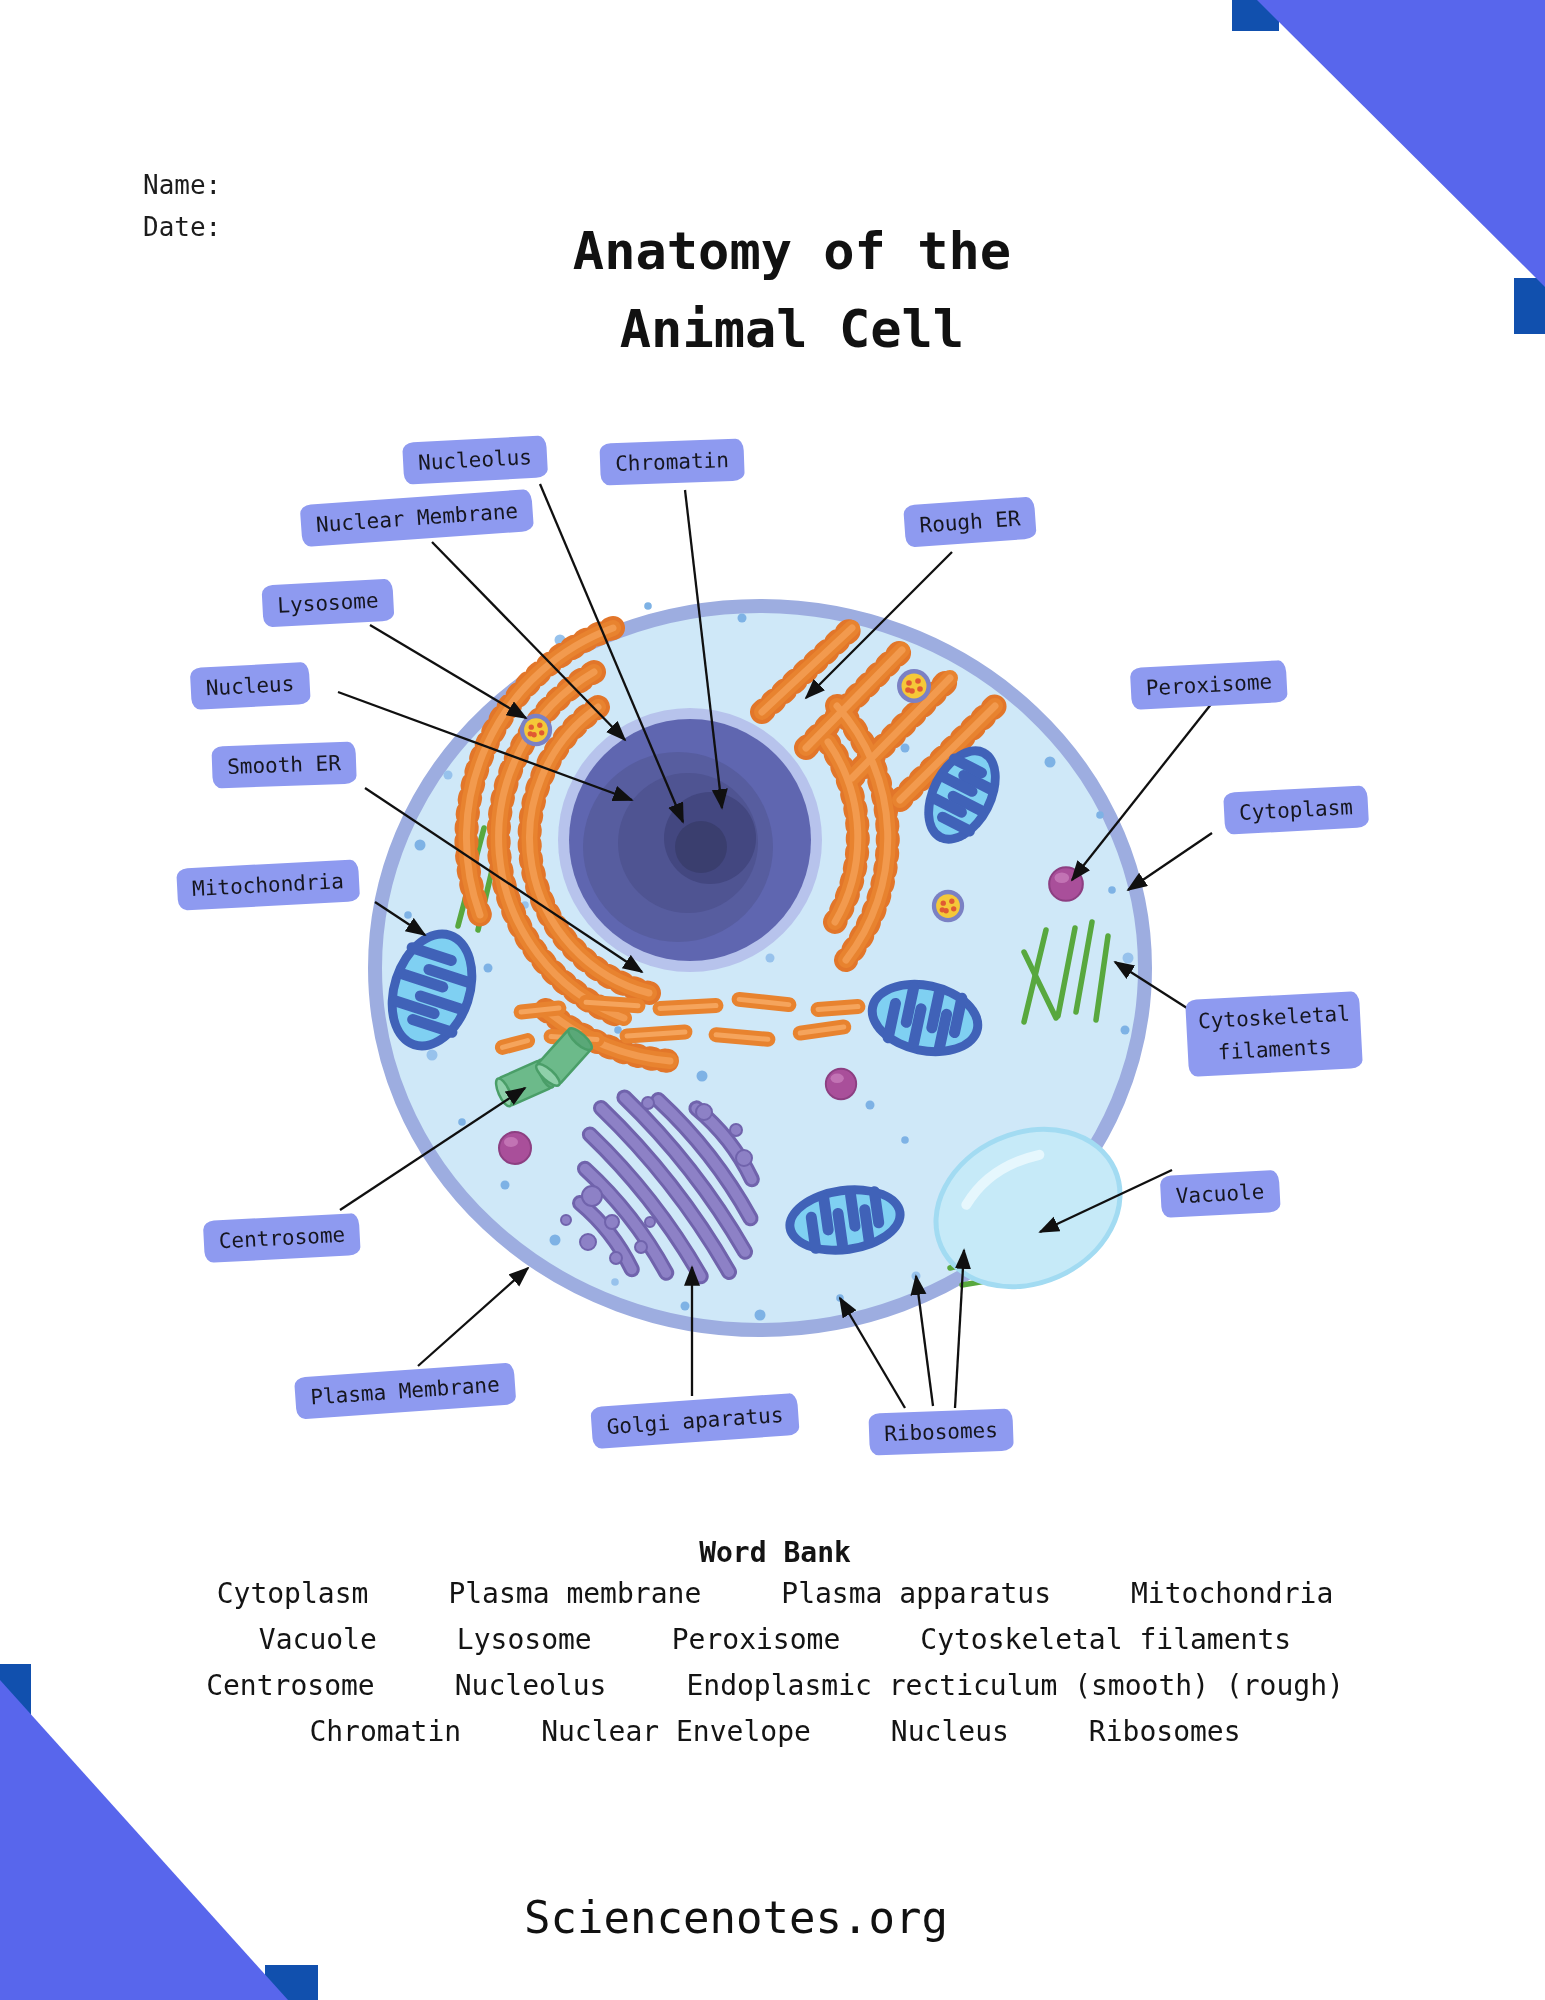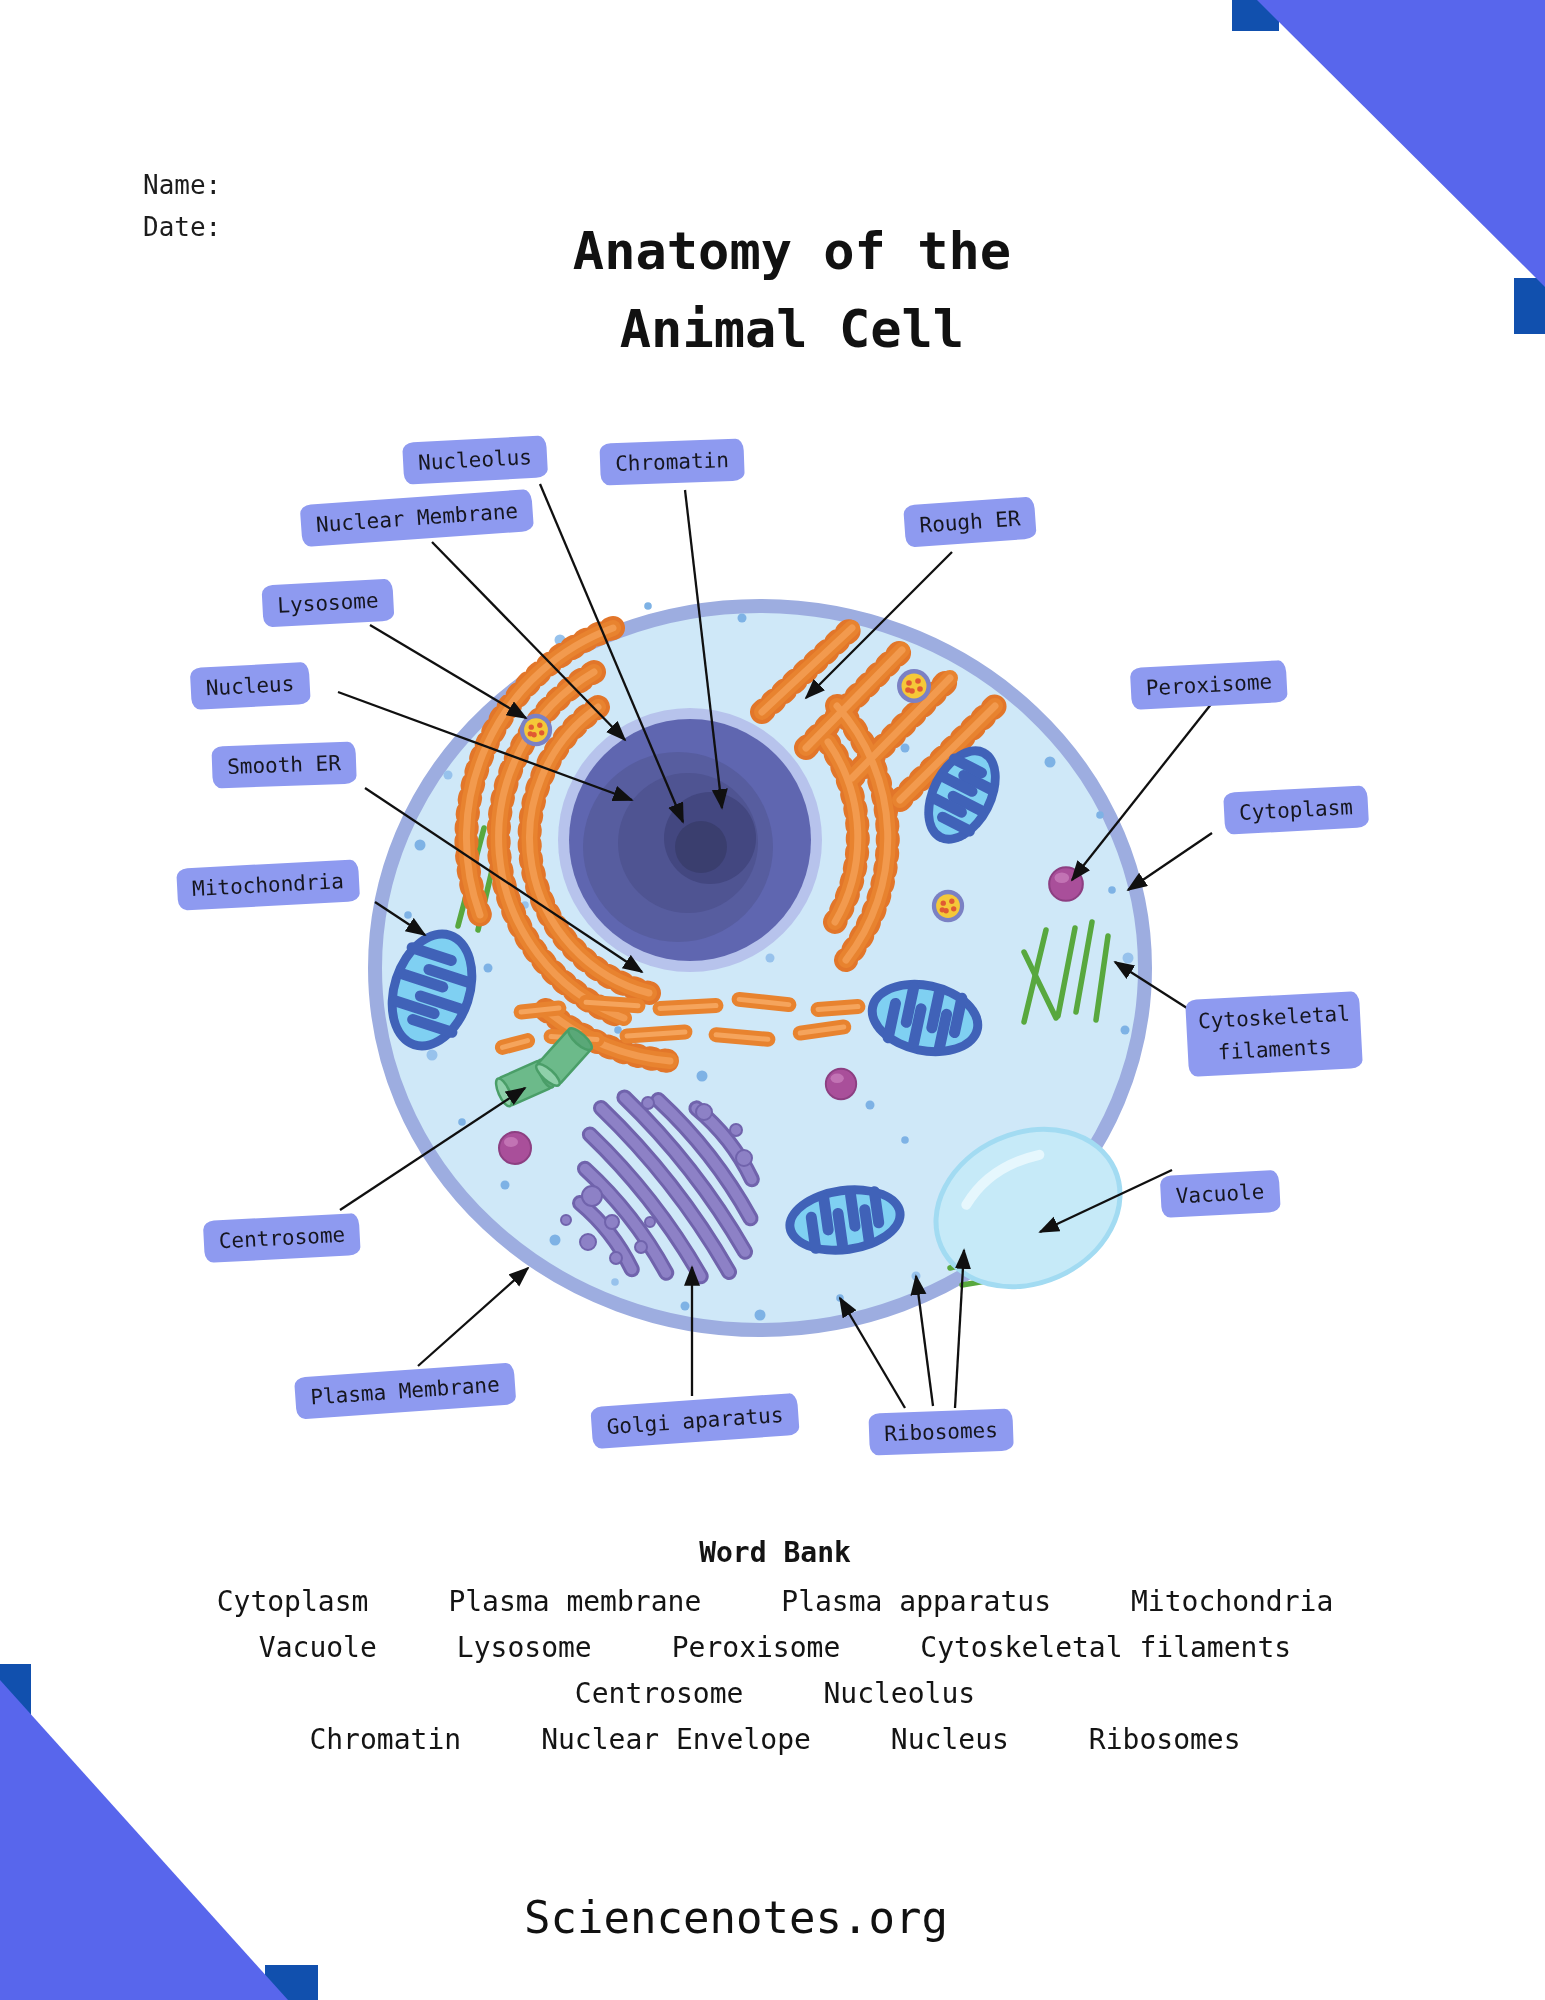--- a/index.html
+++ b/index.html
@@ -10,21 +10,21 @@
   .meta{position:absolute;left:143px;font-size:26px;color:#1c1c1c;}
   .title{position:absolute;left:776px;top:196px;transform:translateX(-50%);
          font-size:52px;font-weight:bold;color:#111;line-height:78px;
          text-align:center;white-space:nowrap;margin:16px;}
   .tag{position:absolute;background:#8e9af0;color:#16161f;font-size:21px;
        padding:9px 15px;border-radius:11px 8px 12px 9px / 9px 12px 8px 11px;
        white-space:nowrap;text-align:center;}
   .tag.wrap{white-space:normal;width:150px;line-height:1.5;padding:7px 12px;}
   .wordbank{position:absolute;left:775px;top:1536px;transform:translateX(-50%);
             width:1300px;text-align:center;color:#141414;}
-  .wb-title{font-size:28px;font-weight:bold;margin-bottom:16px;}
+  .wb-title{font-size:28px;font-weight:bold;margin-bottom:8px;}
   .wb-row{display:flex;justify-content:center;gap:80px;font-size:28px;
           margin-bottom:13px;white-space:nowrap;}
   .footer{position:absolute;left:736px;top:1892px;transform:translateX(-50%);
           font-size:44px;color:#111;white-space:nowrap;}
   .er-stud{fill:none;stroke:#e2762a;stroke-width:24;stroke-dasharray:2.5 12;stroke-linecap:round;}
   .er-body{fill:none;stroke:#e8832f;stroke-width:16;stroke-linecap:round;}
   .er-core{fill:none;stroke:#f29a4e;stroke-width:7;stroke-linecap:round;}
   .scap{fill:none;stroke:#e8832f;stroke-width:15;stroke-linecap:round;}
   .scapc{fill:none;stroke:#f5a45c;stroke-width:5;stroke-linecap:round;}
   .lead{fill:none;stroke:#101010;stroke-width:2.3;}
@@ -400,20 +400,21 @@
   </div>
   <div class="wb-row">
     <span>Vacuole</span>
     <span>Lysosome</span>
     <span>Peroxisome</span>
     <span>Cytoskeletal filaments</span>
   </div>
   <div class="wb-row">
     <span>Centrosome</span>
     <span>Nucleolus</span>
+    <span>Endoplasmic recticulum (smooth) (rough)</span>
   </div>
   <div class="wb-row">
     <span>Chromatin</span>
     <span>Nuclear Envelope</span>
     <span>Nucleus</span>
     <span>Ribosomes</span>
   </div>
 </div>
 
 <div class="footer">Sciencenotes.org</div>

